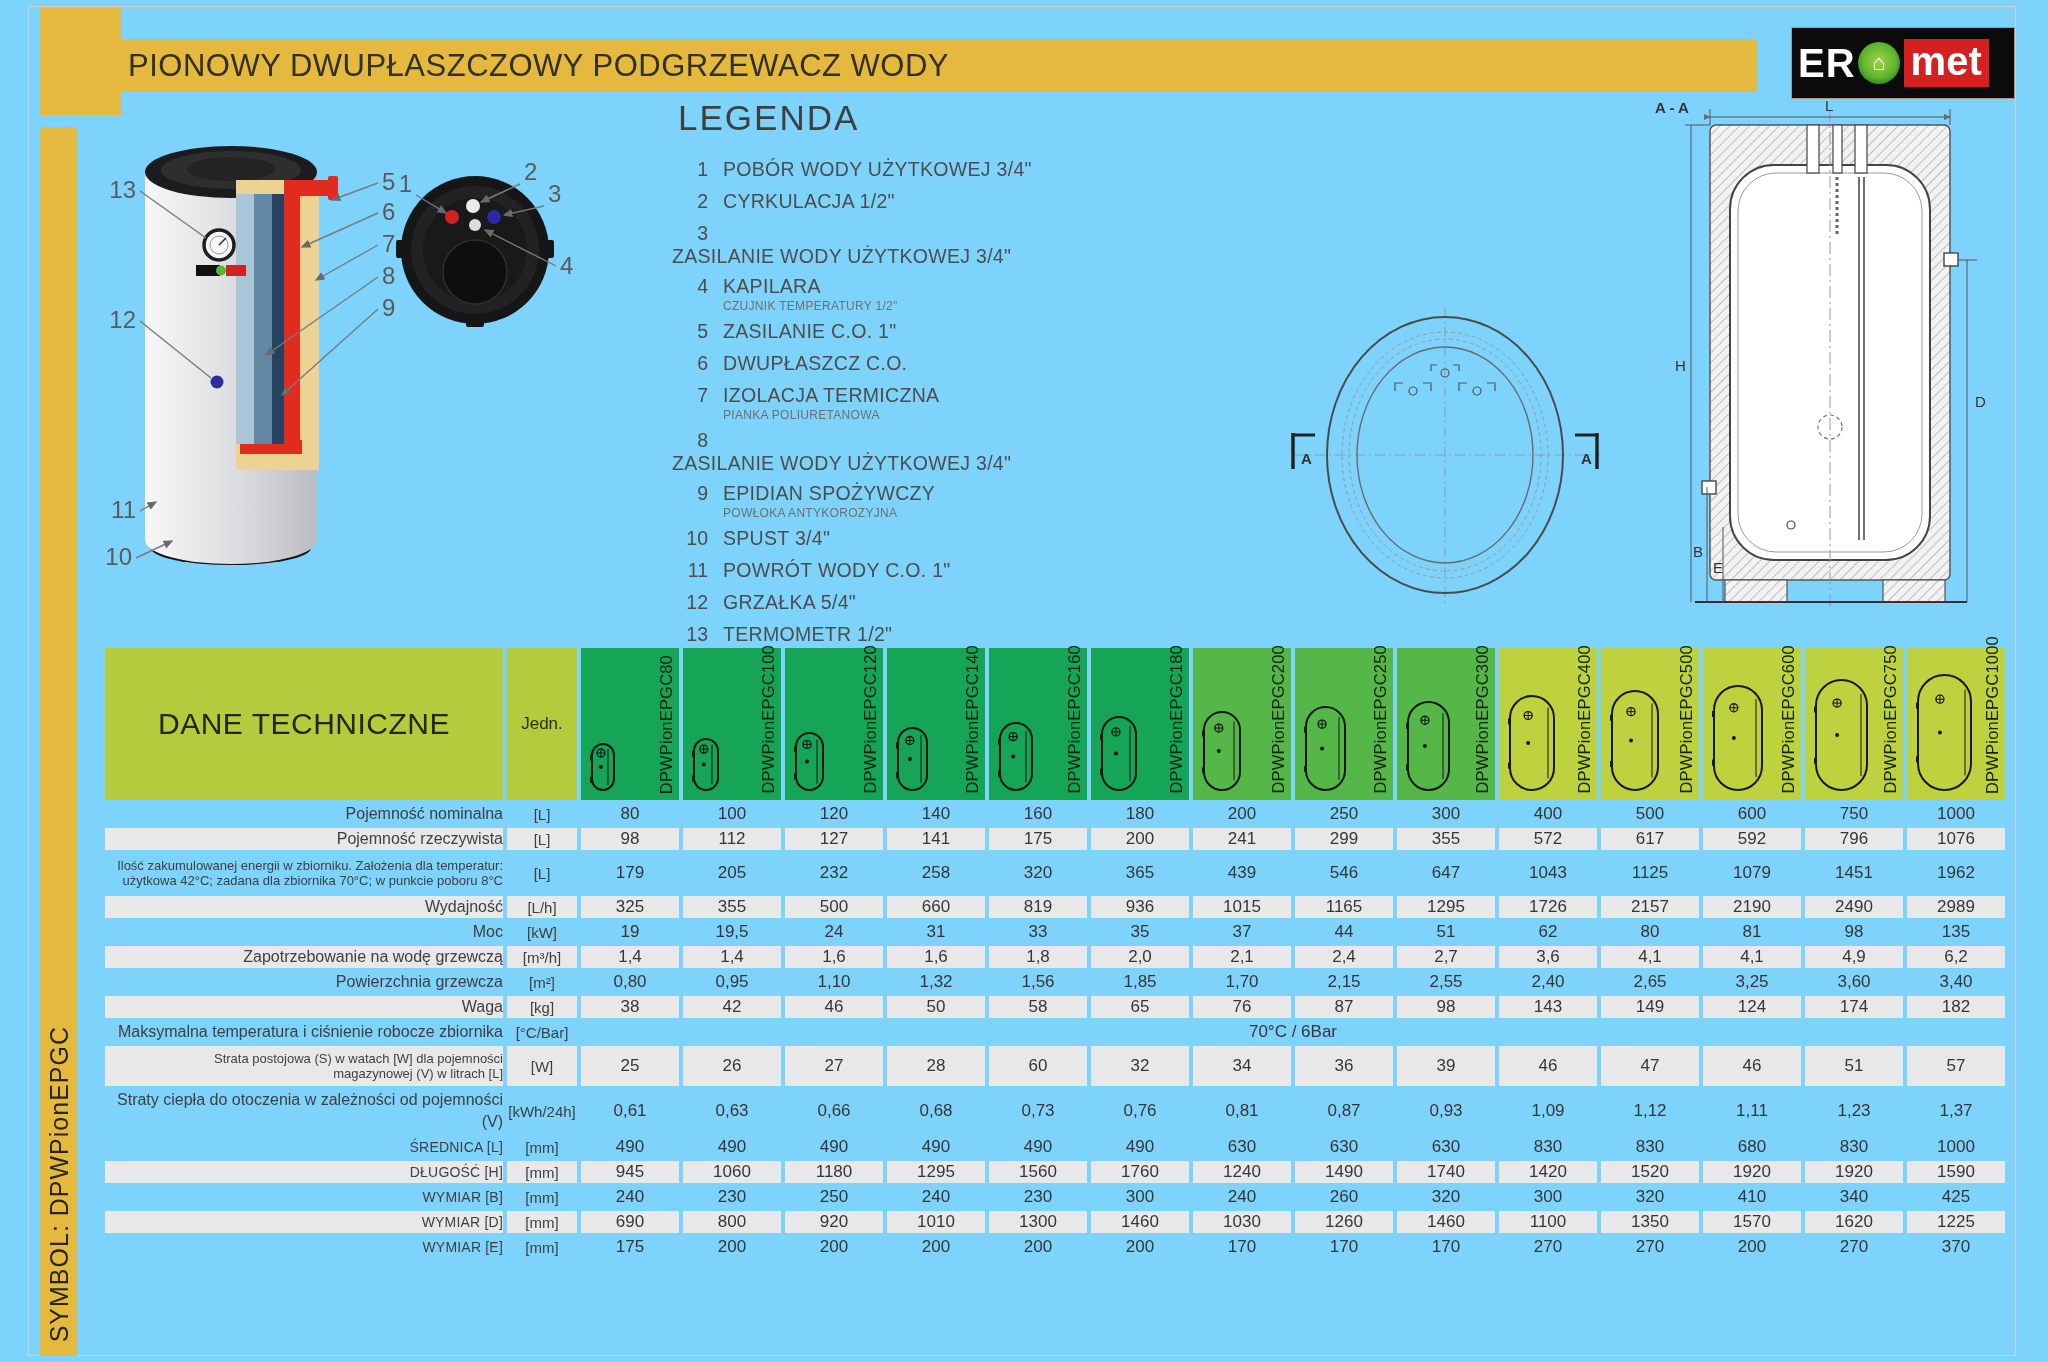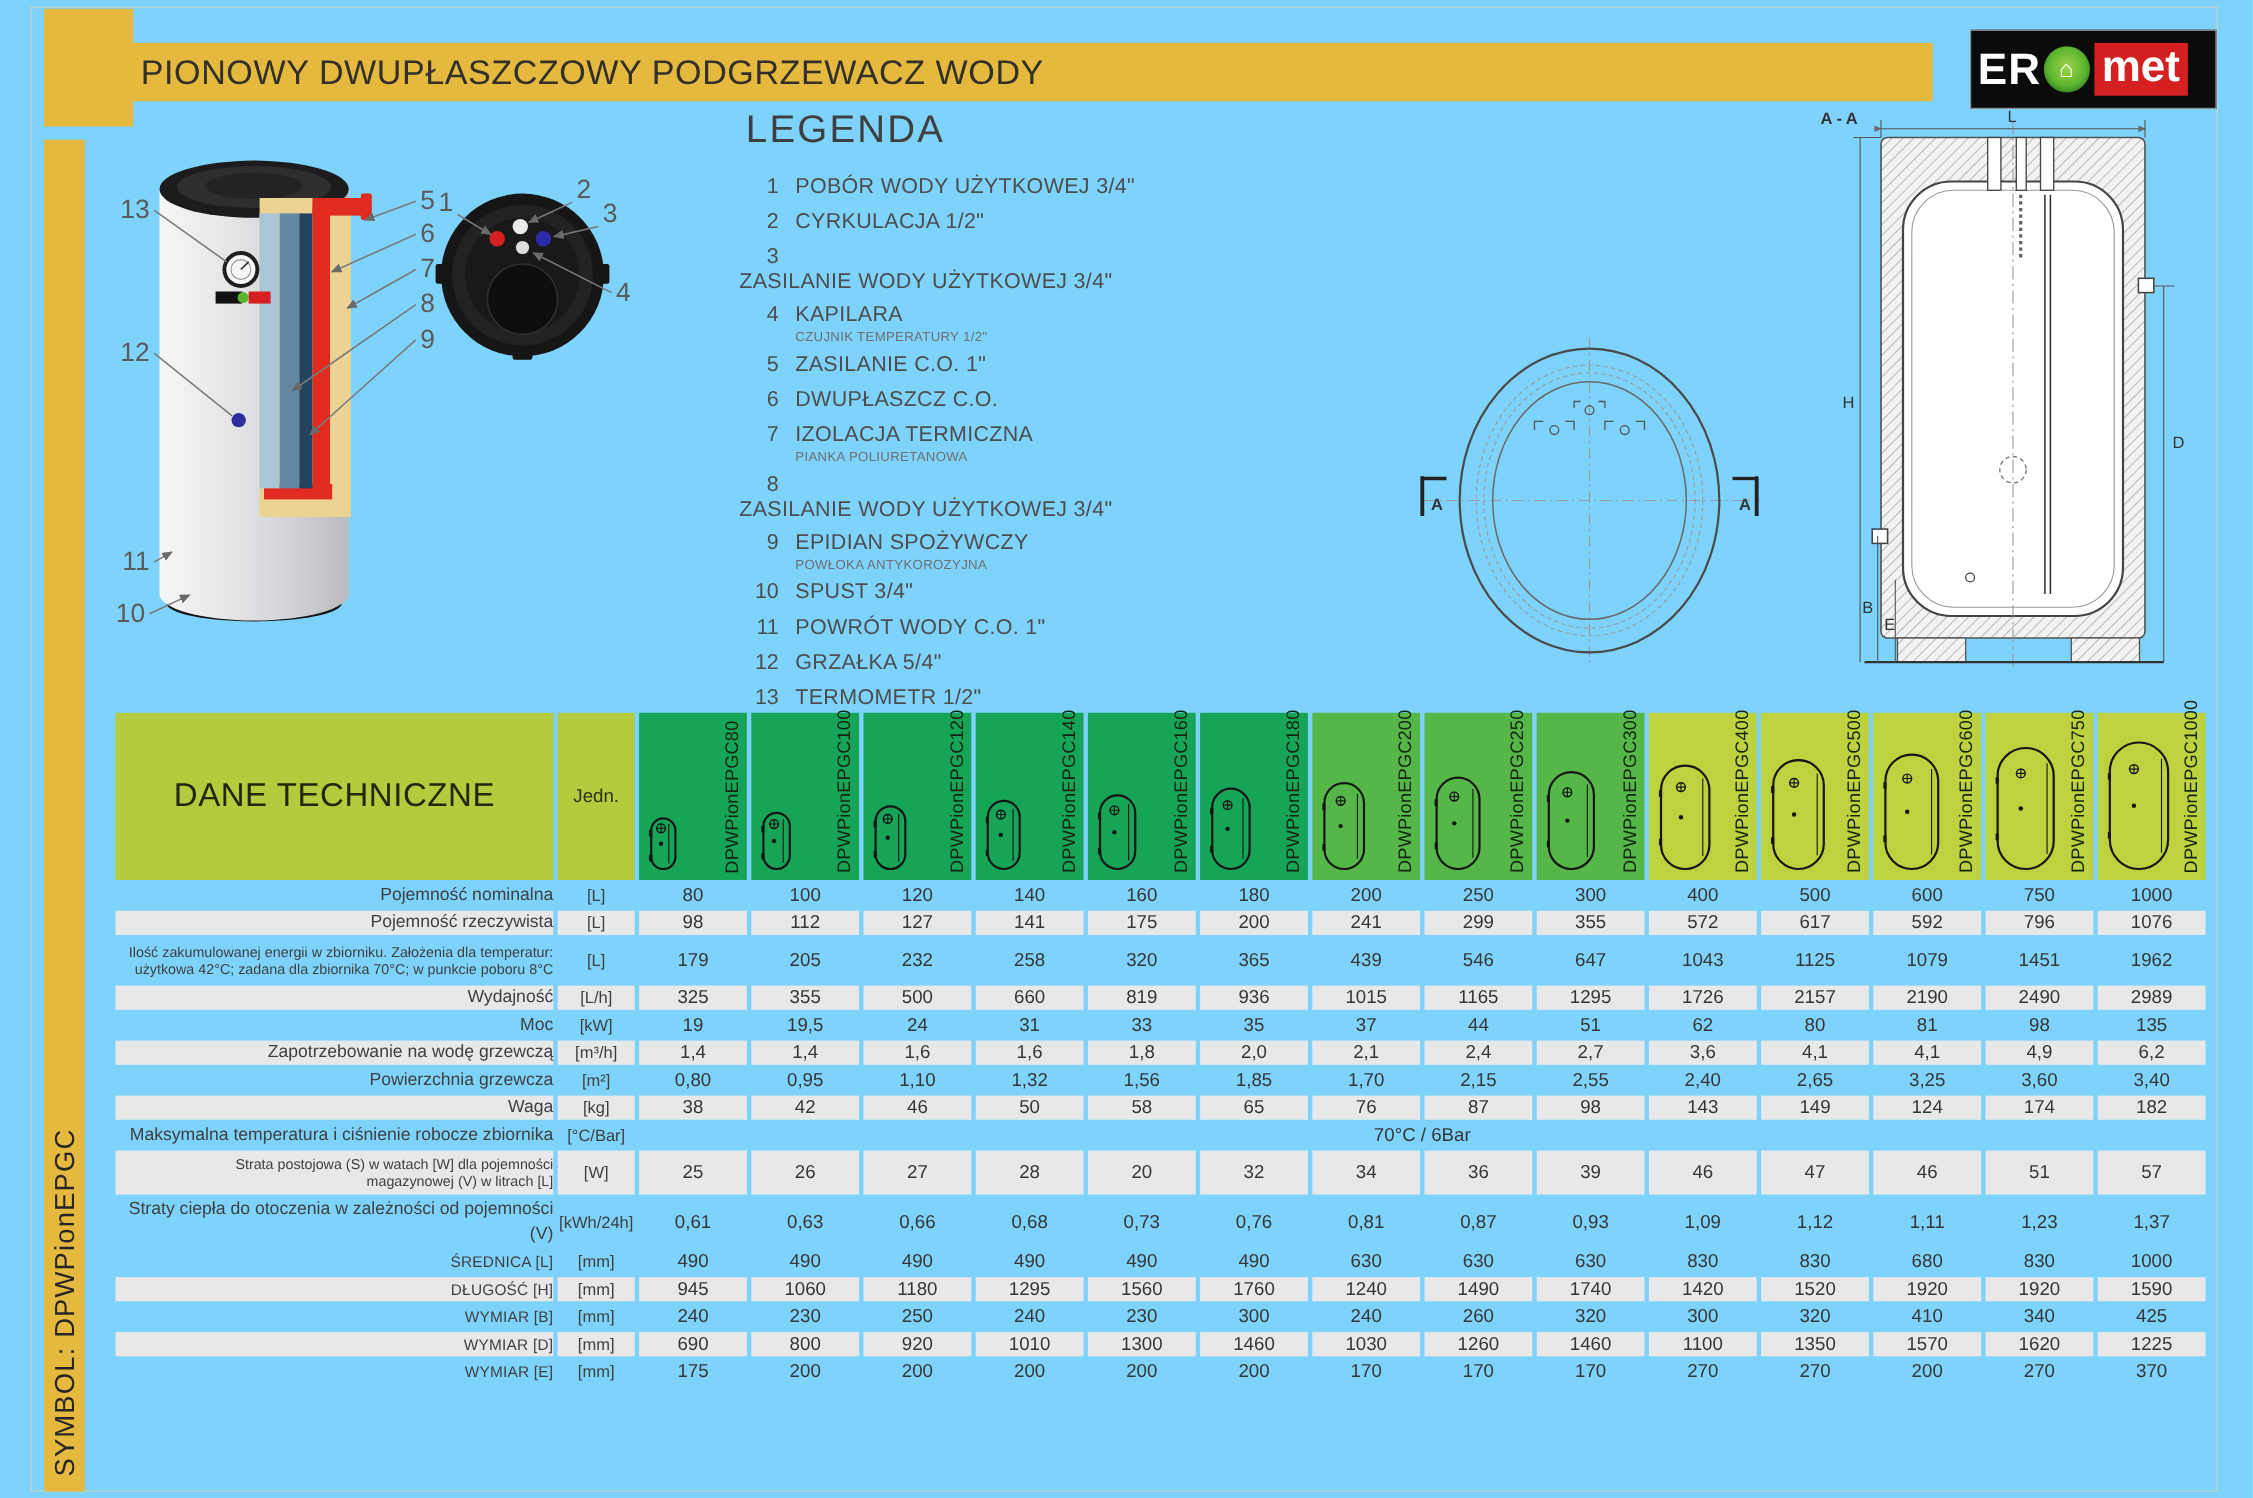--- a/index.html
+++ b/index.html
@@ -660,21 +660,21 @@
           <td colspan="14" class="spanval">70°C / 6Bar</td>
         </tr>
         <tr class="shade">
           <td class="lbl small">Strata postojowa (S) w watach [W] dla pojemności
 magazynowej (V) w litrach [L]</td>
           <td class="unit">[W]</td>
           <td class="val tall">25</td>
           <td class="val tall">26</td>
           <td class="val tall">27</td>
           <td class="val tall">28</td>
-          <td class="val tall">20</td>
+          <td class="val tall">60</td>
           <td class="val tall">32</td>
           <td class="val tall">34</td>
           <td class="val tall">36</td>
           <td class="val tall">39</td>
           <td class="val tall">46</td>
           <td class="val tall">47</td>
           <td class="val tall">46</td>
           <td class="val tall">51</td>
           <td class="val tall">57</td>
         </tr>

